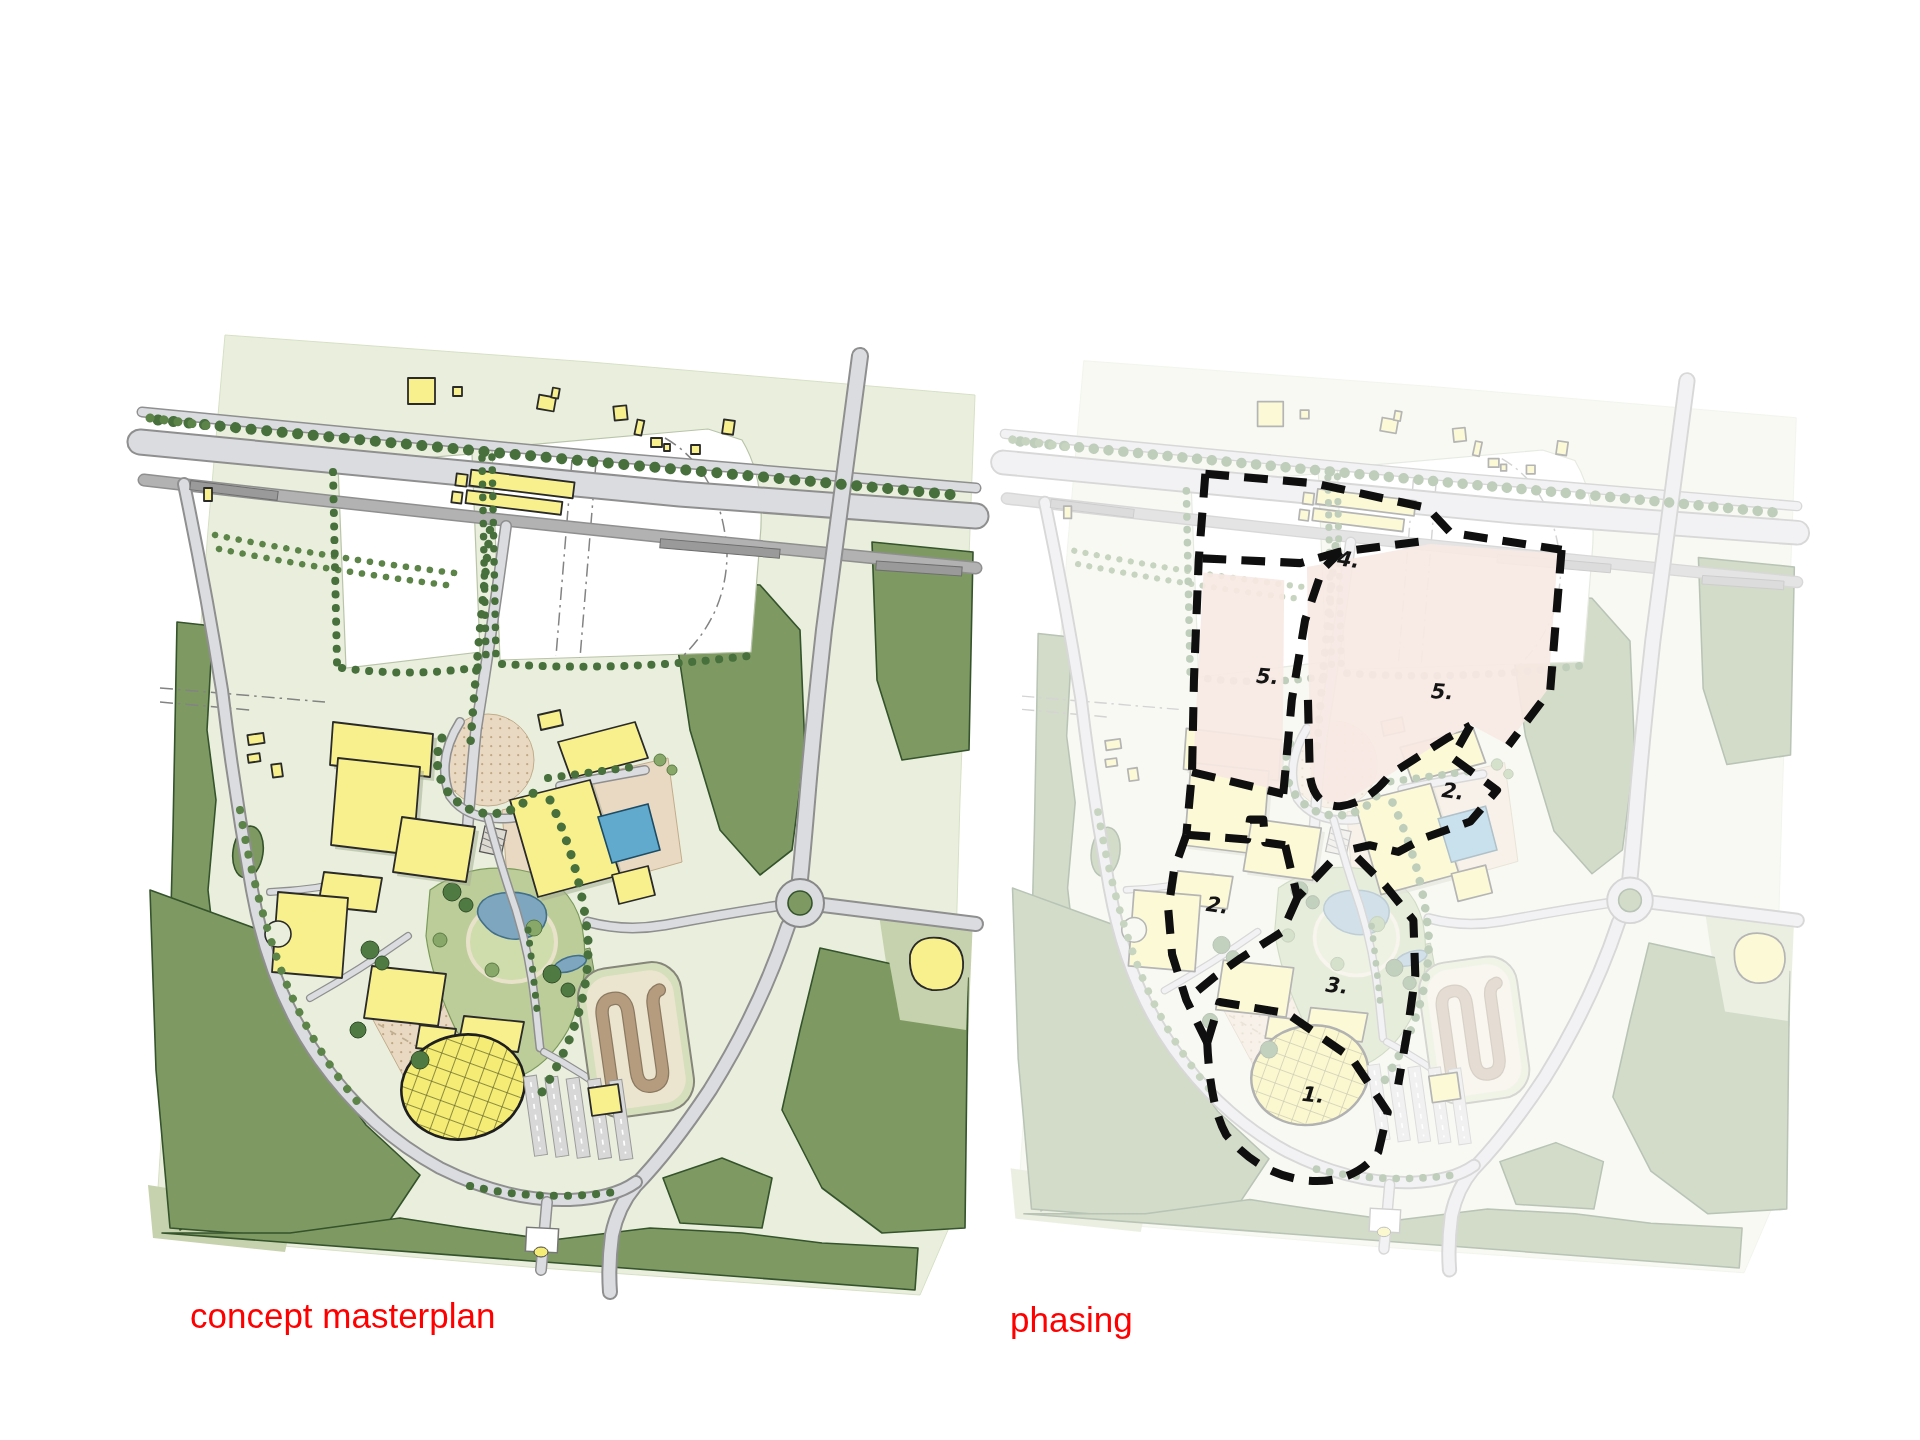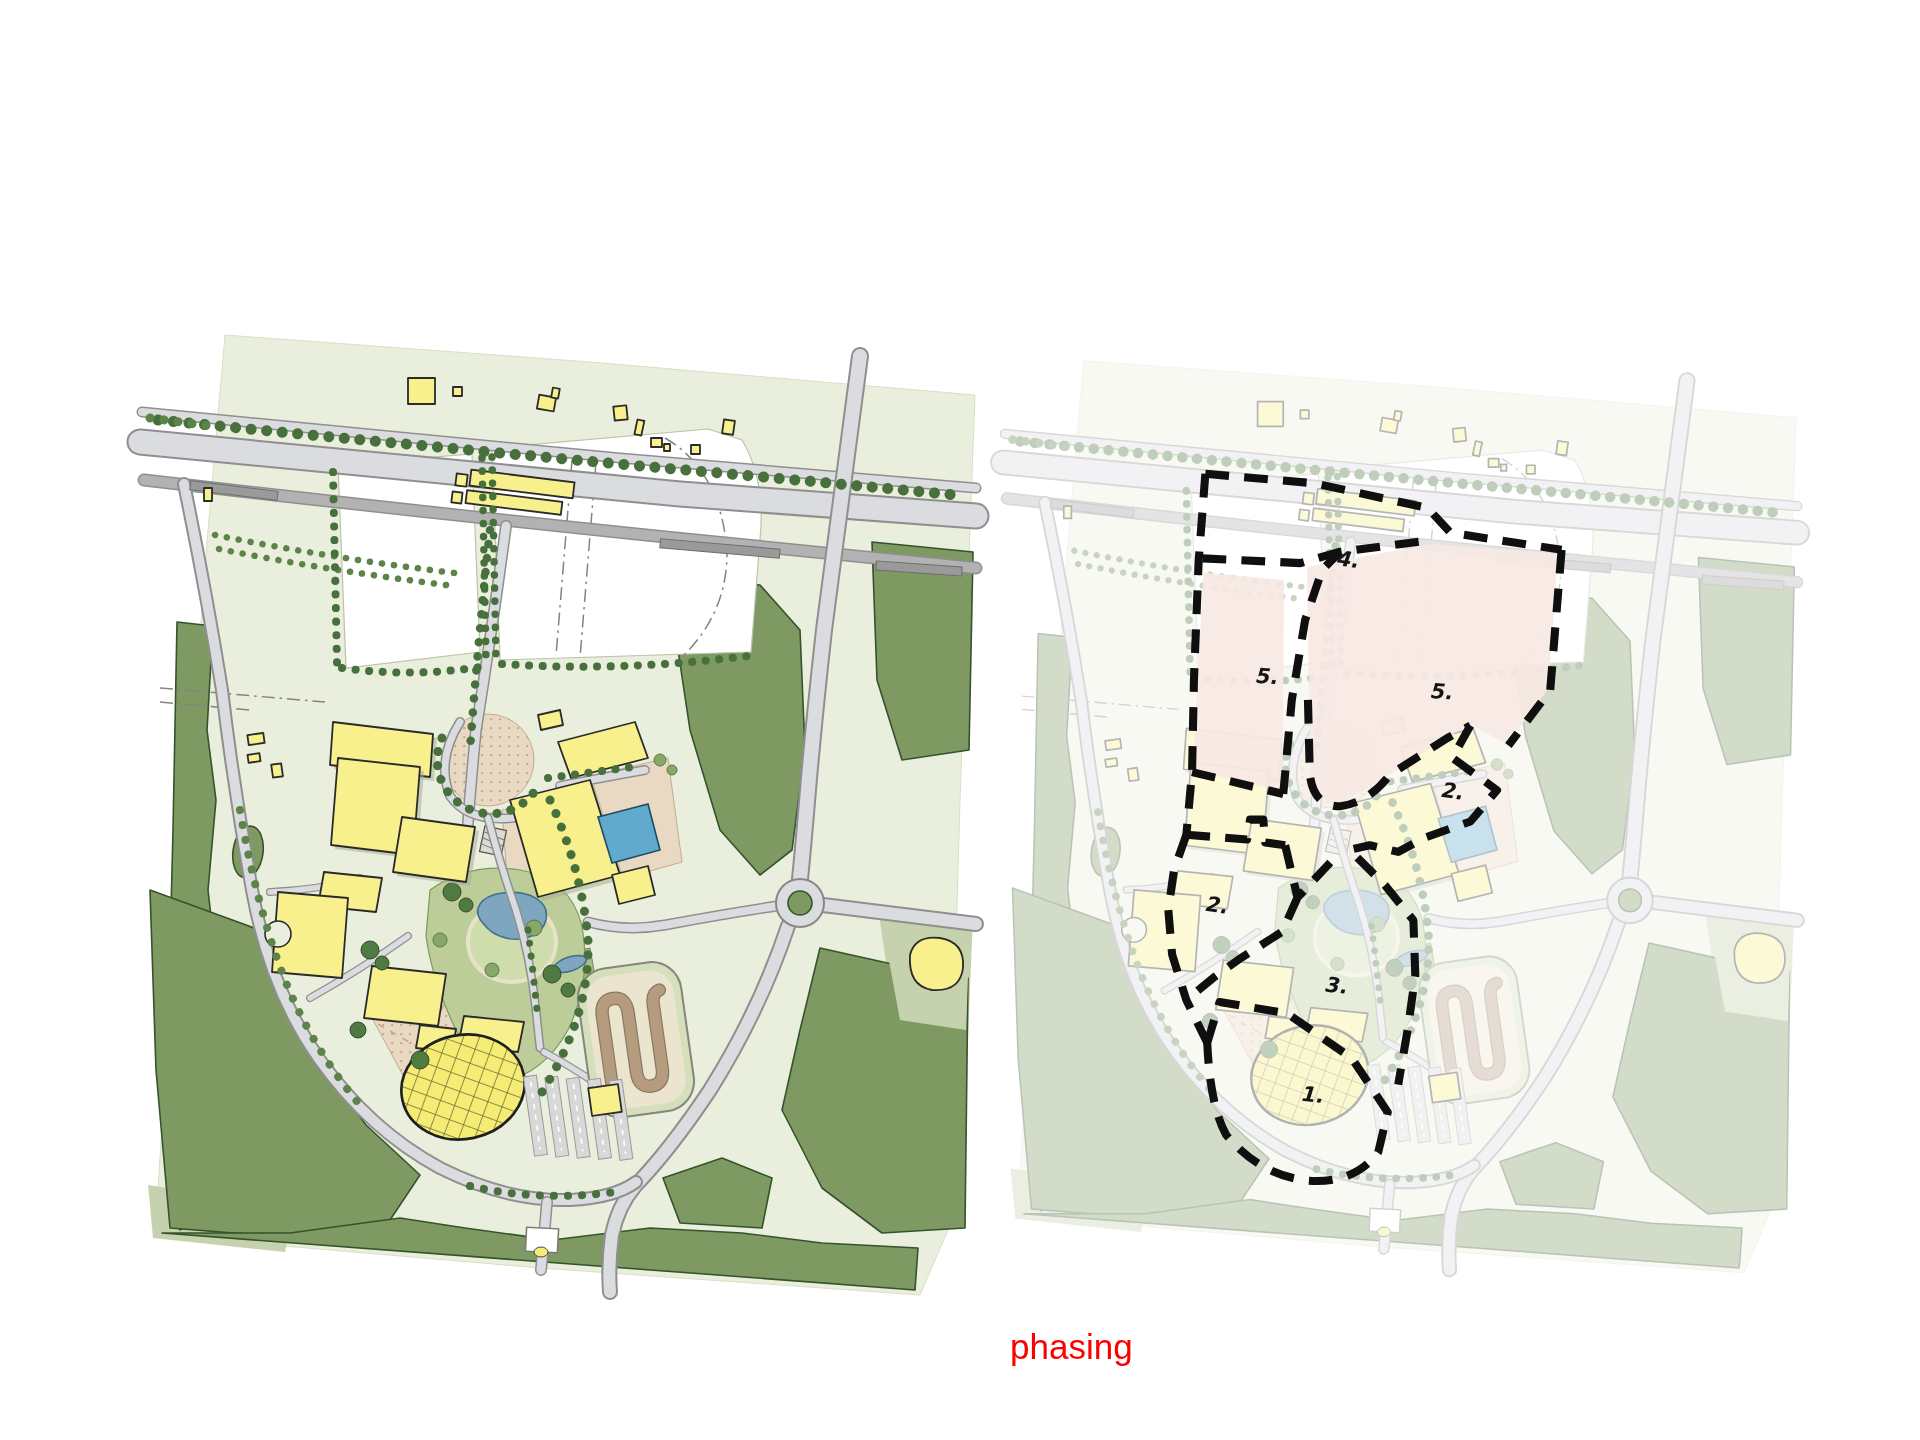--- a/index.html
+++ b/index.html
@@ -2,21 +2,21 @@
 <html><head>
 <meta charset="utf-8">
 <style>
   html,body{margin:0;padding:0;background:#fff;}
   body{width:1920px;height:1440px;position:relative;overflow:hidden;
        font-family:"Liberation Sans", sans-serif;}
   .stage{position:absolute;inset:0;}
   .caption{position:absolute;color:#ff0000;font-size:35px;line-height:38px;
            font-family:"Liberation Sans", sans-serif;white-space:nowrap;}
   #cap-left{left:190px;top:1297px;}
-  #cap-right{left:1010px;top:1328px;}
+  #cap-right{left:1010px;top:1301px;}
 
   
   .base{fill:#e9efdc;stroke:#d7e0c6;stroke-width:1;}
   .sage{fill:#c6d2ad;stroke:none;}
   .dg{fill:#7e9a62;stroke:#35532c;stroke-width:1.6;stroke-linejoin:round;}
   .mg{fill:#a9bd8c;stroke:#6d8a52;stroke-width:1;}
   .lot{fill:#ffffff;stroke:#b9c4a9;stroke-width:1.2;}
   .tan{fill:#ead9c2;stroke:#c2ac8c;stroke-width:1;}
   .park{fill:#bccd99;stroke:#7a9a5a;stroke-width:1.2;}
   .parkin{fill:#cfdcab;stroke:#e9e2cb;stroke-width:4;}
@@ -284,15 +284,16 @@
       <text class="phl" x="233" y="584" transform="rotate(8 233 584)">2.</text>
       <text class="phl" x="481" y="464" transform="rotate(8 481 464)">2.</text>
       <text class="phl" x="359" y="669" transform="rotate(6 359 669)">3.</text>
       <text class="phl" x="371" y="220" transform="rotate(8 371 220)">4.</text>
       <text class="phl" x="286" y="344" transform="rotate(4 286 344)">5.</text>
       <text class="phl" x="470" y="360" transform="rotate(4 470 360)">5.</text>
     </g>
   </g>
 </svg>
 
+<div class="caption" id="cap-left">concept masterplan</div>
 <div class="caption" id="cap-right">phasing</div>
 
 </div>
 
 </body></html>

